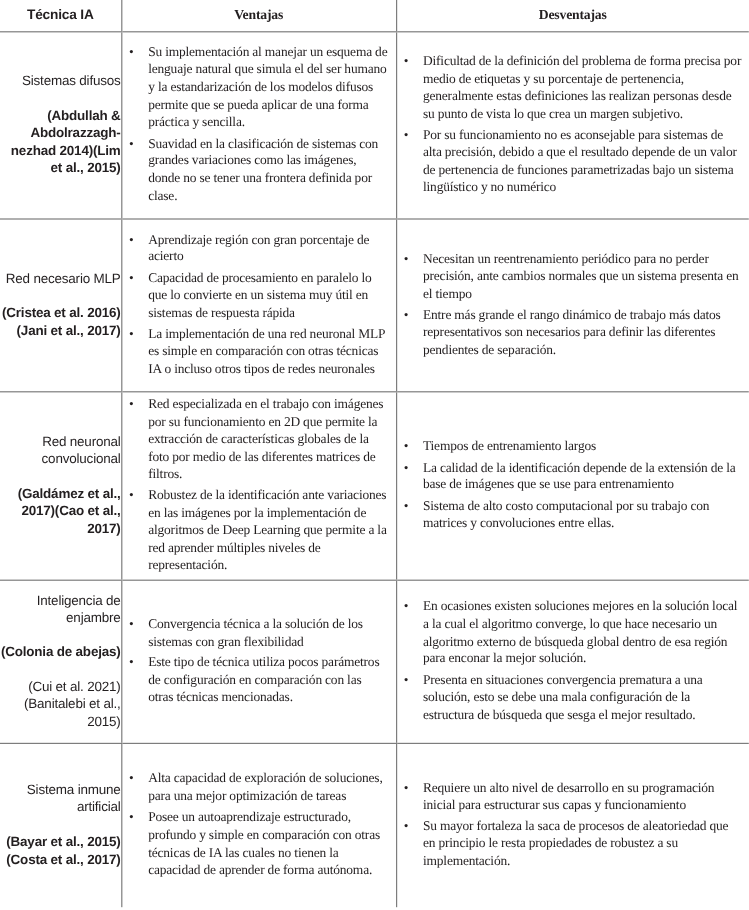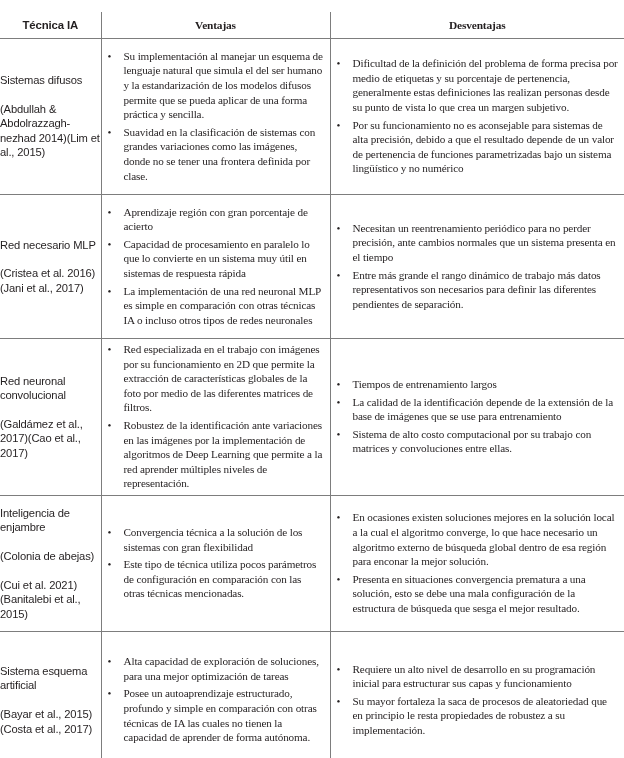--- a/index.html
+++ b/index.html
@@ -6,21 +6,20 @@
   body { width: 624px; height: 758px; overflow: hidden; }
   .doc {
     position: relative;
     width: 624px;
     height: 646px;
     font-family: "Liberation Sans", "DejaVu Sans", sans-serif;
     font-size: 11.2px;
     line-height: 14.6px;
     color: #231f20;
     letter-spacing: -0.15px;
-    margin-top: 12px;
   }
   table.cmp {
     border-collapse: collapse;
     width: 624px;
     table-layout: fixed;
   }
   table.cmp col.c1 { width: 101px; }
   table.cmp col.c2 { width: 229px; }
   table.cmp col.c3 { width: 294px; }
   table.cmp th, table.cmp td {
@@ -39,25 +38,25 @@
     font-weight: bold;
     text-align: center;
     font-size: 11.4px;
   }
   tr.r1 td { height: 155px; }
   tr.r2 td { height: 143px; }
   tr.r3 td { height: 156px; }
   tr.r4 td { height: 135px; }
   tr.r5 td { height: 136px; border-bottom: none; }
   td.tech {
-    text-align: left;
+    text-align: right;
     padding: 0 3px;
   }
   td.tech .name { display: block; }
-  td.tech .ref { display: block; margin-top: 14px; }
+  td.tech .ref { display: block; margin-top: 14px; font-weight: bold; }
   td.tech .ref2 { display: block; margin-top: 14px; }
   ul.bul {
     list-style: none;
     margin: 0;
     padding: 0 6px 0 0;
   }
   ul.bul li {
     position: relative;
     padding-left: 24px;
     margin: 2px 0 3px 0;
@@ -163,21 +162,21 @@
         <td class="dis">
           <ul class="bul">
             <li><span class="dot">•</span><span>En ocasiones existen soluciones mejores en la solución local a la cual el algoritmo converge, lo que hace necesario un algoritmo externo de búsqueda global dentro de esa región para enconar la mejor solución.</span></li>
             <li><span class="dot">•</span><span>Presenta en situaciones convergencia prematura a una solución, esto se debe una mala configuración de la estructura de búsqueda que sesga el mejor resultado.</span></li>
           </ul>
         </td>
       </tr>
 
       <tr class="r5">
         <td class="tech">
-          <span class="name">Sistema esquema artificial</span>
+          <span class="name">Sistema inmune artificial</span>
           <span class="ref">(Bayar et al., 2015)(Costa et al., 2017)</span>
         </td>
         <td class="adv">
           <ul class="bul">
             <li><span class="dot">•</span><span>Alta capacidad de exploración de soluciones, para una mejor optimización de tareas</span></li>
             <li><span class="dot">•</span><span>Posee un autoaprendizaje estructurado, profundo y simple en comparación con otras técnicas de IA las cuales no tienen la capacidad de aprender de forma autónoma.</span></li>
           </ul>
         </td>
         <td class="dis">
           <ul class="bul">

